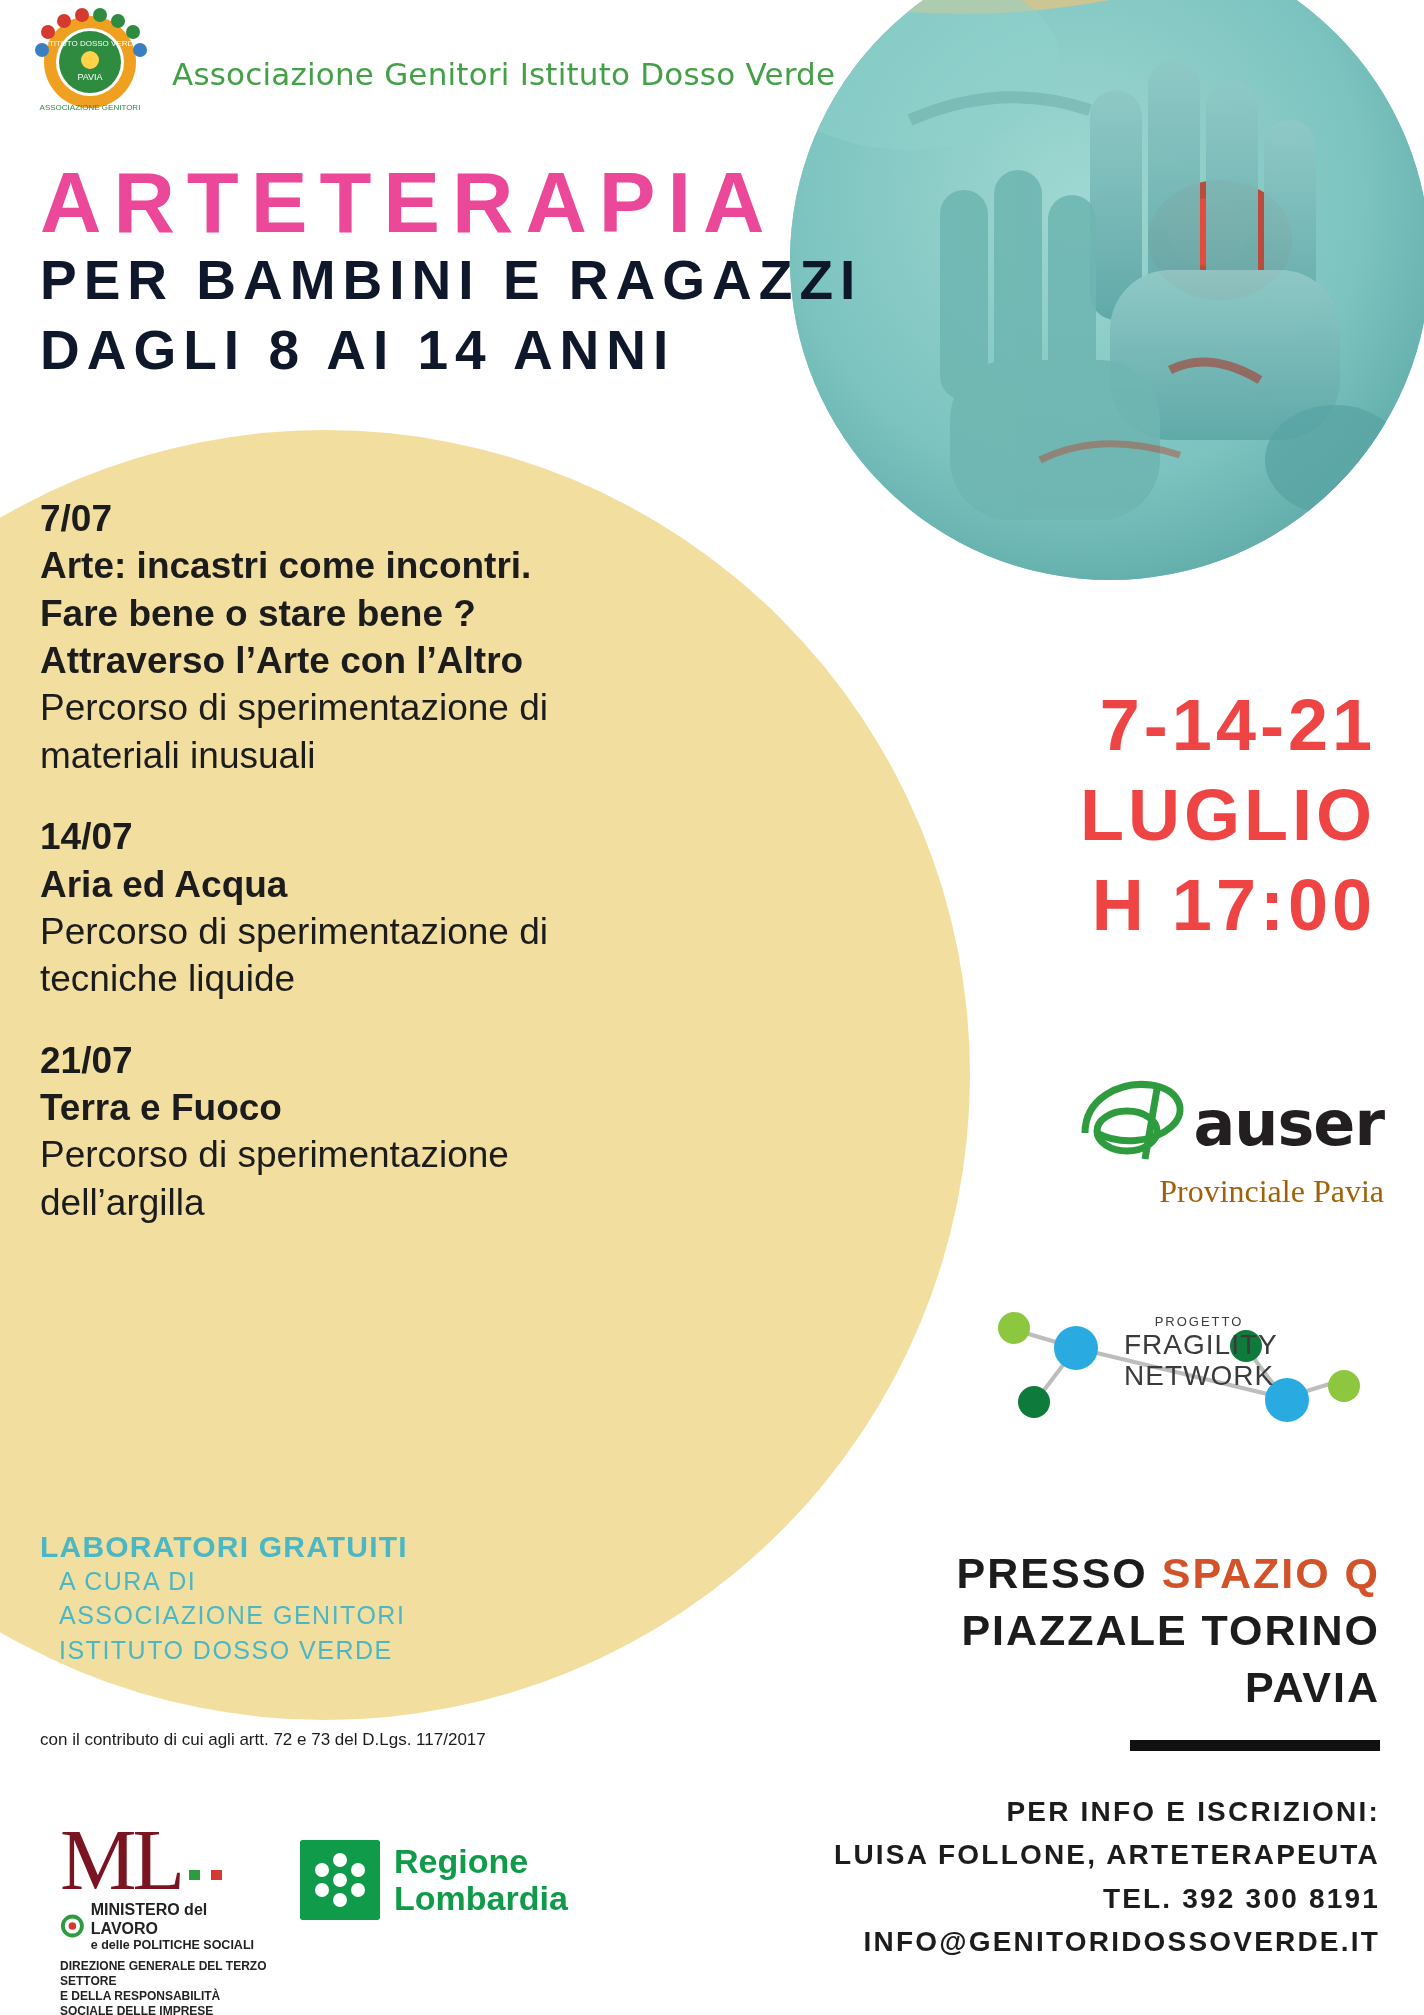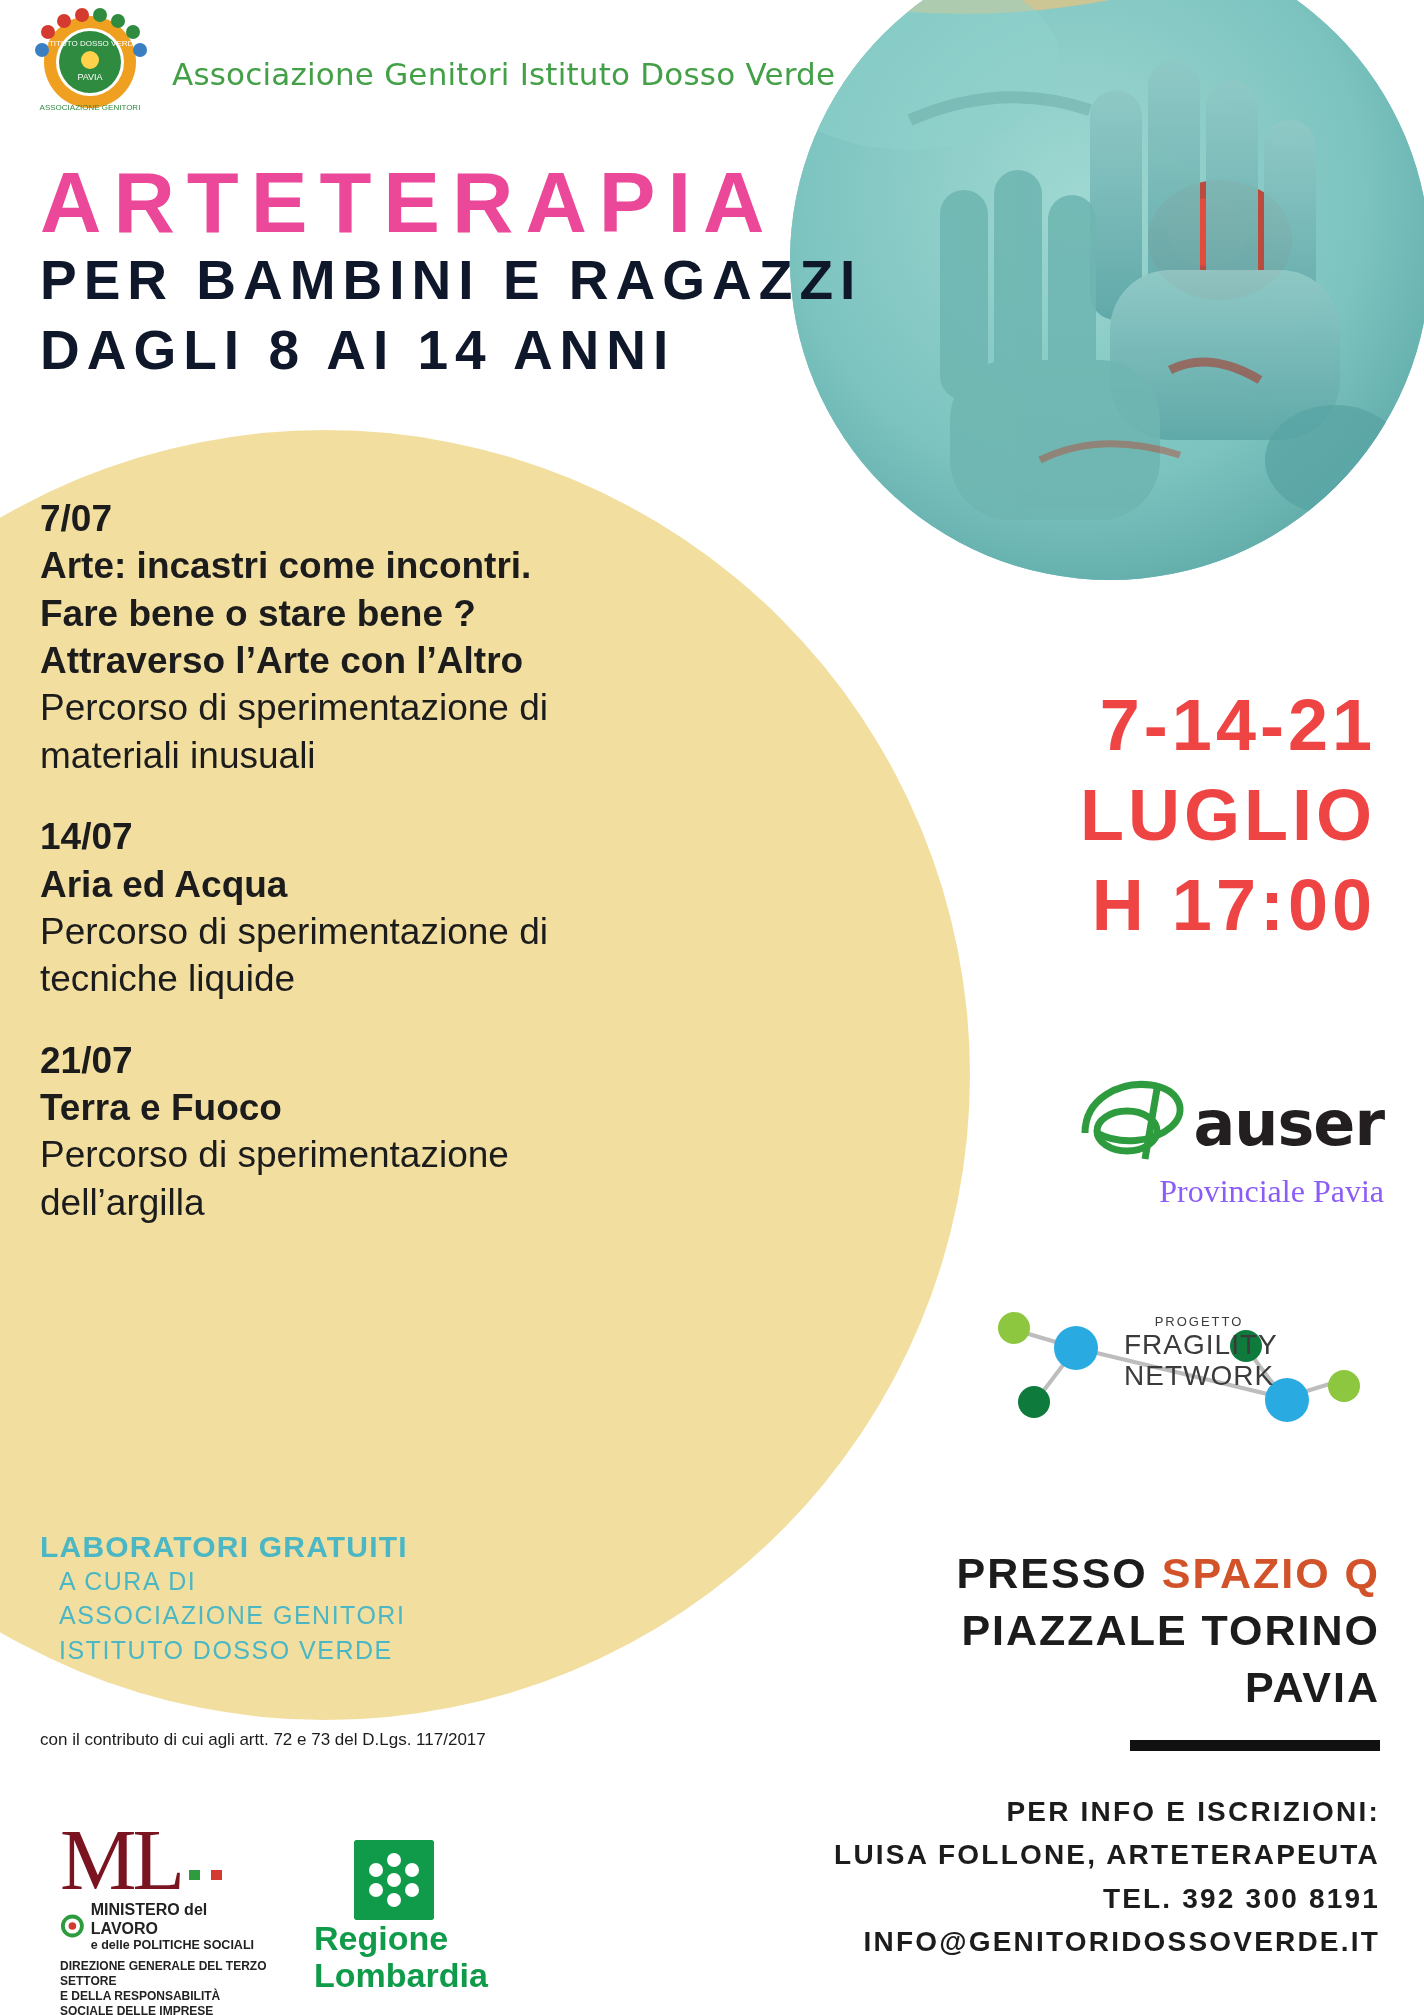--- a/index.html
+++ b/index.html
@@ -68,21 +68,21 @@
   
   .dates{
     position:absolute;right:48px;top:680px;text-align:right;
     color:#ef4444;font-weight:bold;font-size:72px;letter-spacing:4px;line-height:1.25;
   }
 
   
   .auser{position:absolute;right:40px;top:1075px;width:400px;text-align:right;}
   .auser-row{display:flex;align-items:center;justify-content:flex-end;}
   .auser-word{font-size:62px;font-weight:bold;color:#231f20;letter-spacing:-1px;font-family:"DejaVu Sans", sans-serif;}
-  .auser-sub{font-family:"Liberation Serif", serif;font-size:32px;color:#8b5cf6;margin-top:2px;}
+  .auser-sub{font-family:"Liberation Serif", serif;font-size:32px;color:#a16207;margin-top:2px;}
 
   
   .fragility{position:absolute;right:40px;top:1290px;width:400px;height:160px;}
   .frag-text{position:absolute;left:140px;top:24px;text-align:center;width:150px;}
   .frag-small{font-size:13px;letter-spacing:2px;color:#3b3b3b;}
   .frag-big{font-size:28px;color:#3b3b3b;letter-spacing:1px;line-height:1.12;}
 
   
   .venue{
     position:absolute;right:44px;top:1545px;text-align:right;
@@ -103,21 +103,21 @@
   .contrib{
     position:absolute;left:40px;top:1730px;
     font-size:17px;color:#1c1c1c;font-weight:400;
   }
   .min-logo{position:absolute;left:60px;top:1825px;width:210px;}
   .min-m{font-family:"Liberation Serif", serif;font-size:86px;color:#7a1421;line-height:.82;letter-spacing:-4px;}
   .min-txt1{font-size:16px;font-weight:bold;color:#222;line-height:1.2;}
   .min-txt2{font-size:12.5px;font-weight:bold;color:#222;line-height:1.2;}
   .min-txt3{font-size:12px;font-weight:bold;color:#222;line-height:1.25;margin-top:6px;}
 
-  .regione{position:absolute;left:300px;top:1840px;display:flex;align-items:center;flex-direction:column;}
+  .regione{position:absolute;left:300px;top:1840px;display:flex;align-items:center;}
   .reg-box{width:80px;height:80px;background:#0f9b4a;border-radius:3px;position:relative;}
   .reg-name{margin-left:14px;font-size:34px;font-weight:bold;color:#0f9b4a;line-height:1.08;}
 </style>
 </head>
 <body>
 
 <div class="poster">
 
   <div class="yellow-circle"></div>
 

